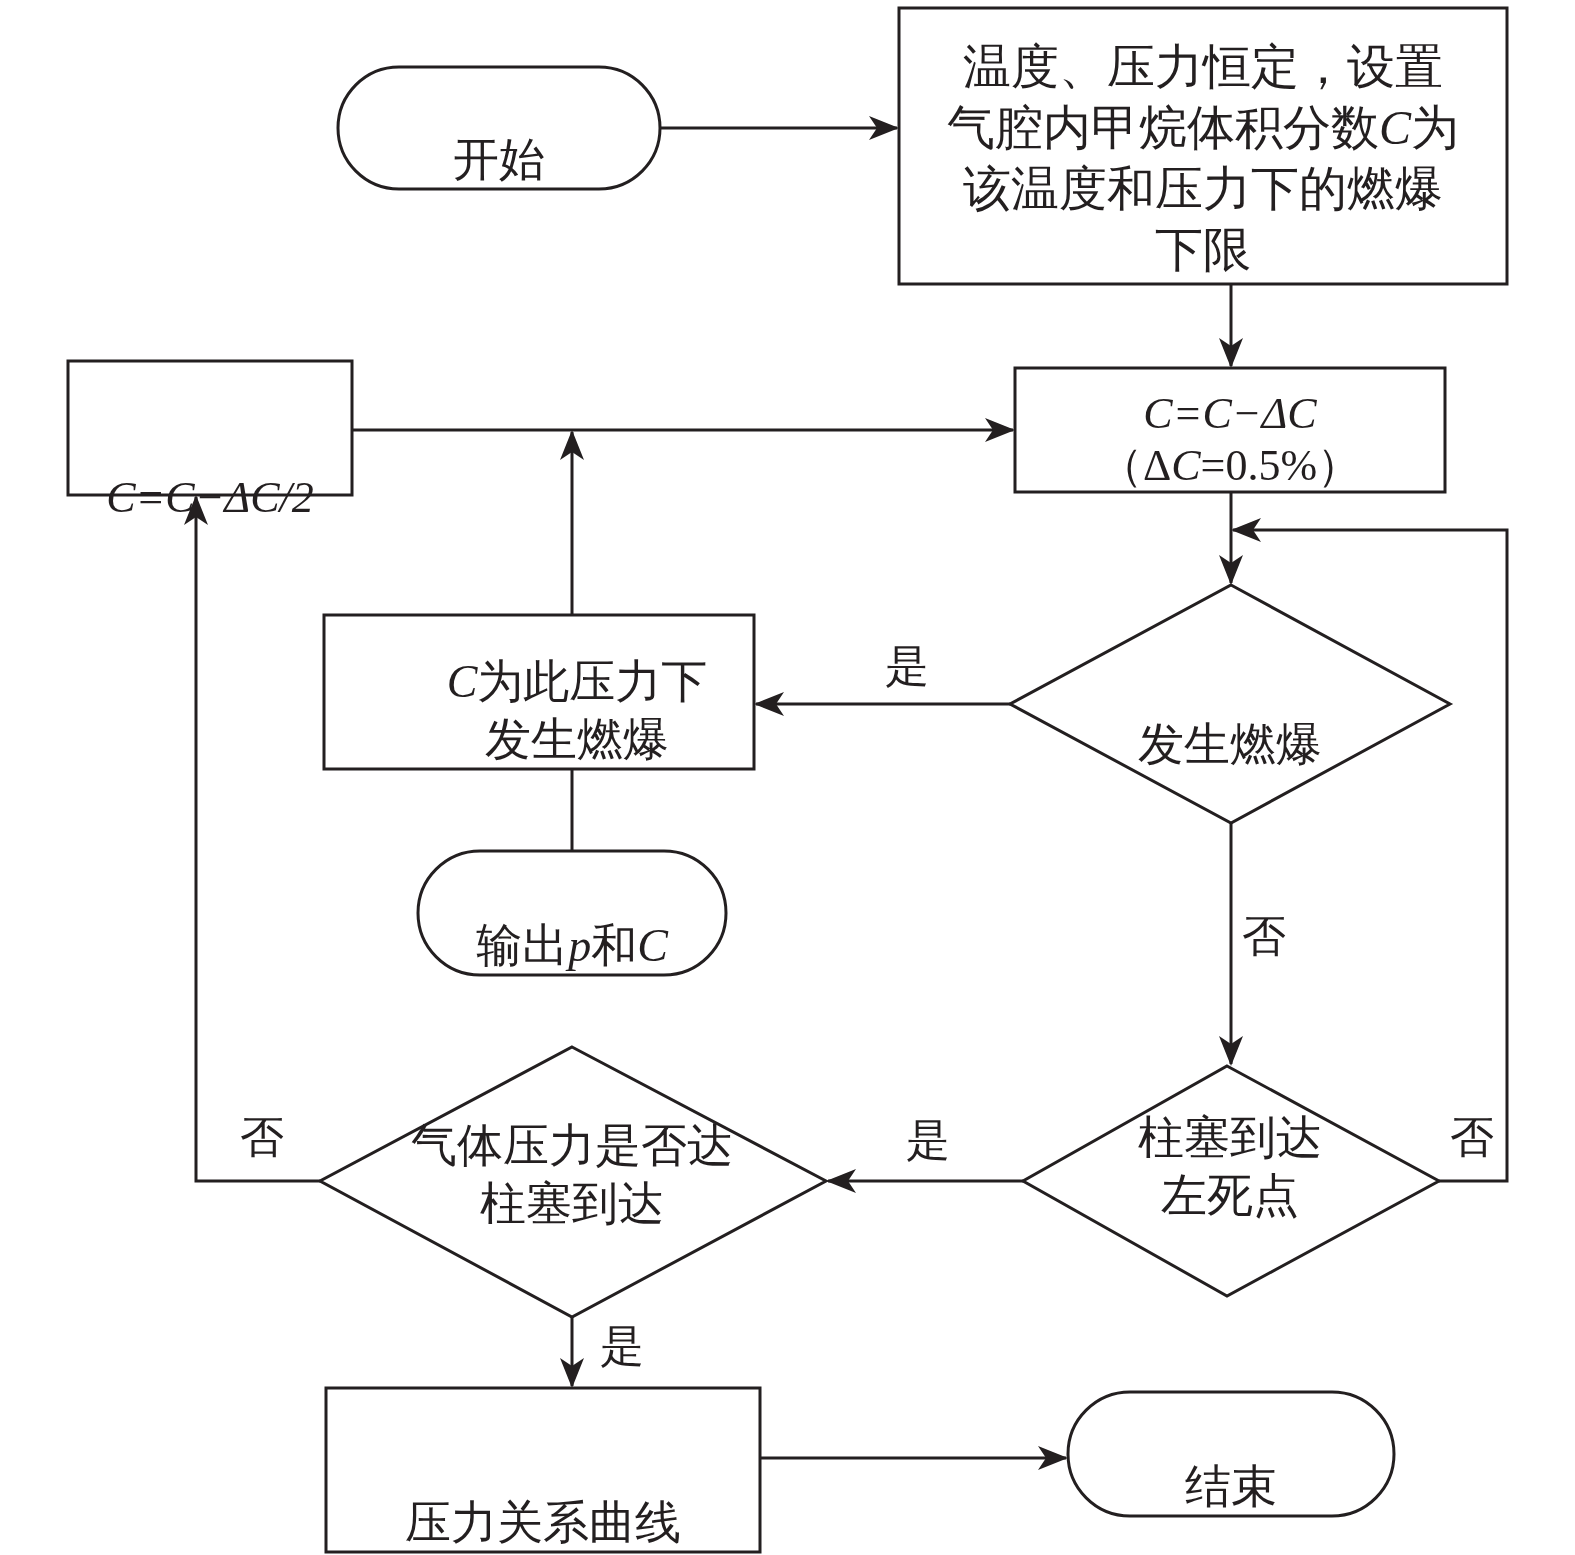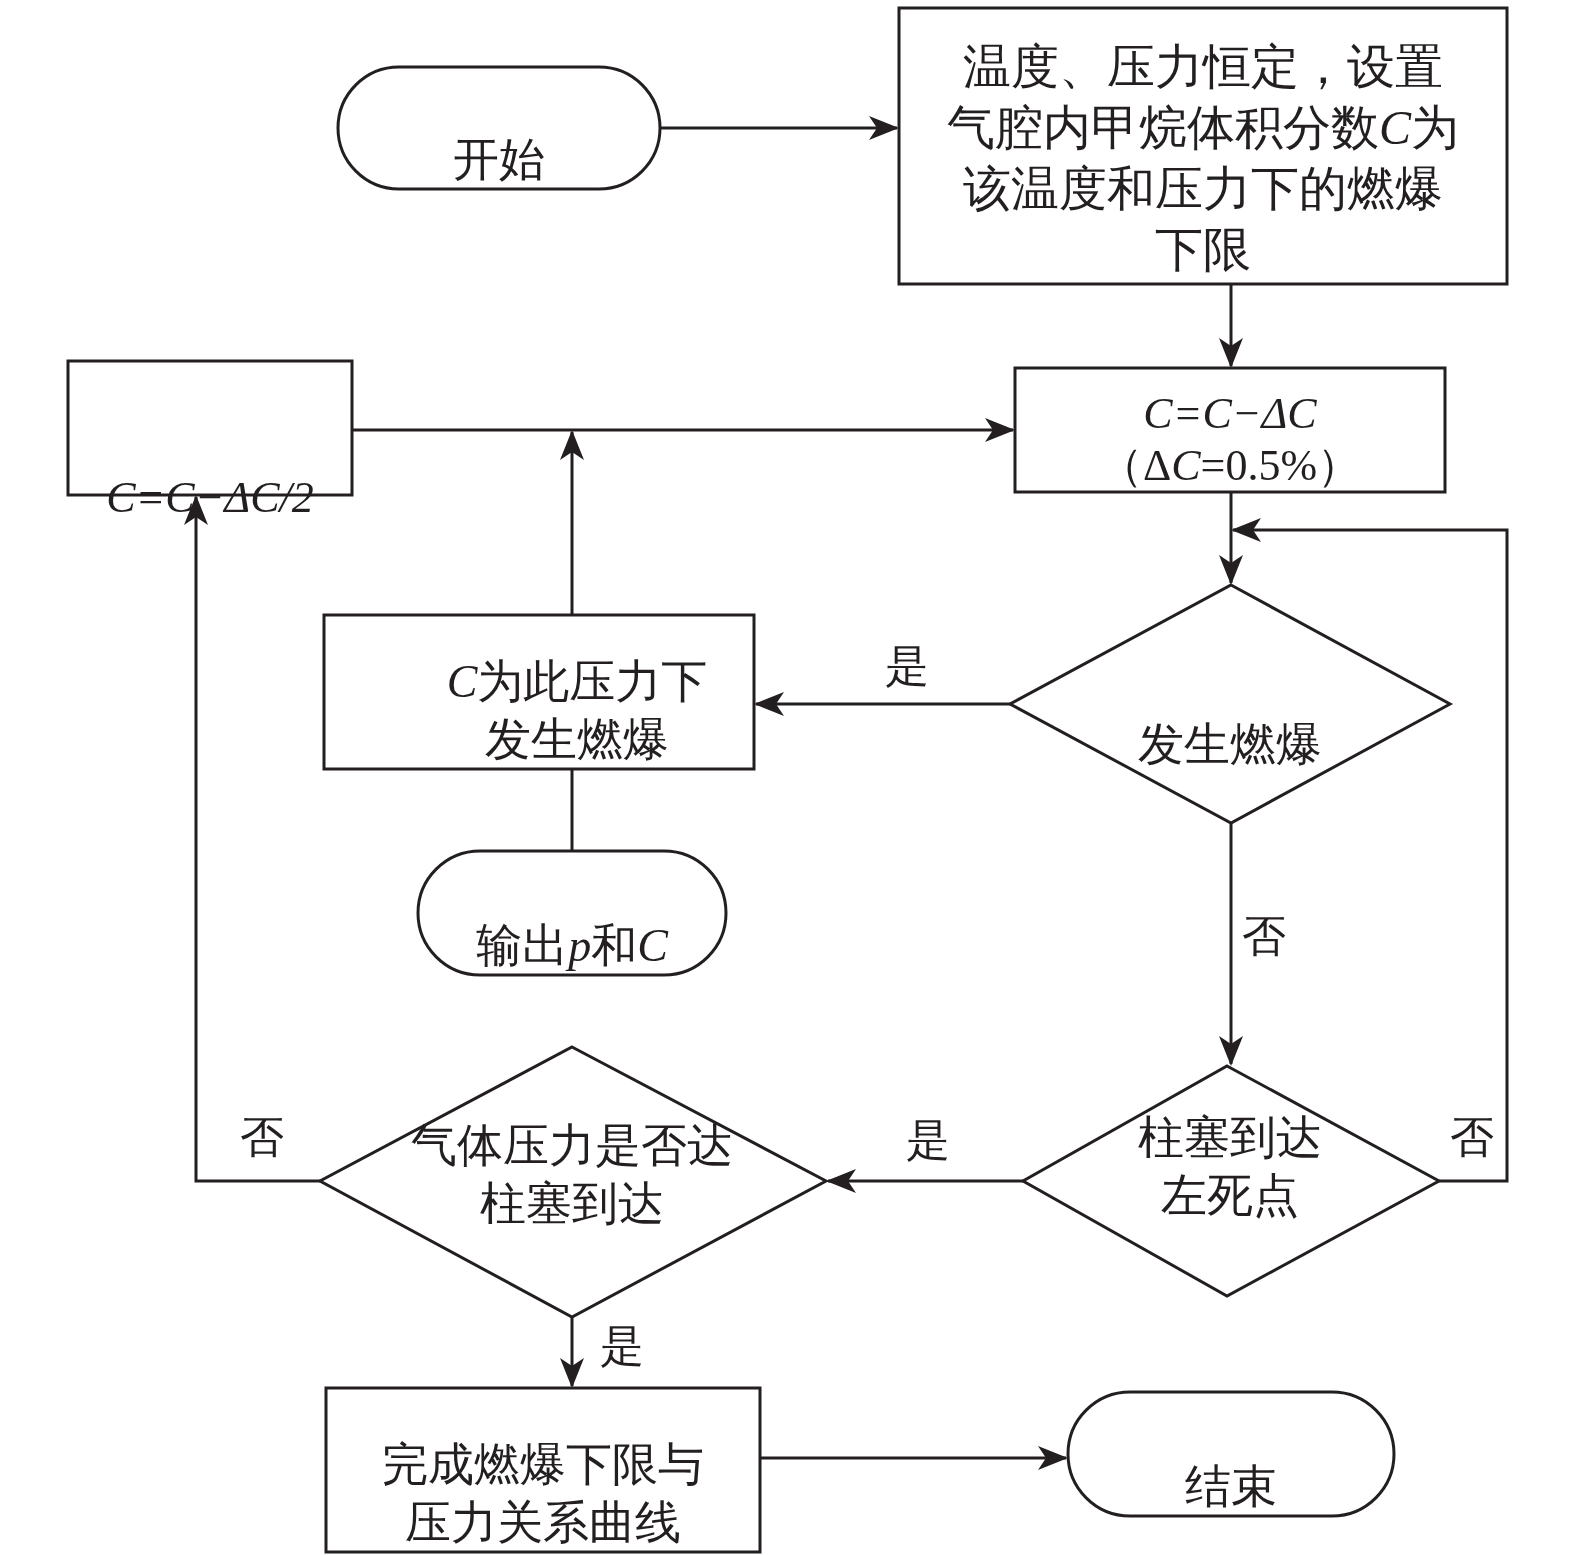--- a/index.html
+++ b/index.html
@@ -91,21 +91,20 @@
   <span class="line">柱塞到达</span>
   <span class="line">左死点</span>
 </div>
 
 <div class="node-text" style="left:372px;top:1103px;width:400px;height:130px;">
   <span class="line">气体压力是否达</span>
   <span class="line">柱塞到达</span>
 </div>
 
 <div class="node-text" style="left:326px;top:1388px;width:434px;height:164px;">
-  <span class="line">完成燃爆下限与</span>
   <span class="line">压力关系曲线</span>
 </div>
 
 <div class="node-text" style="left:1068px;top:1392px;width:326px;height:124px;">
   <span class="line">结束</span>
 </div>
 
 <div class="label" style="left:885px;top:642px;">是</div>
 <div class="label" style="left:1242px;top:912px;">否</div>
 <div class="label" style="left:906px;top:1116px;">是</div>

